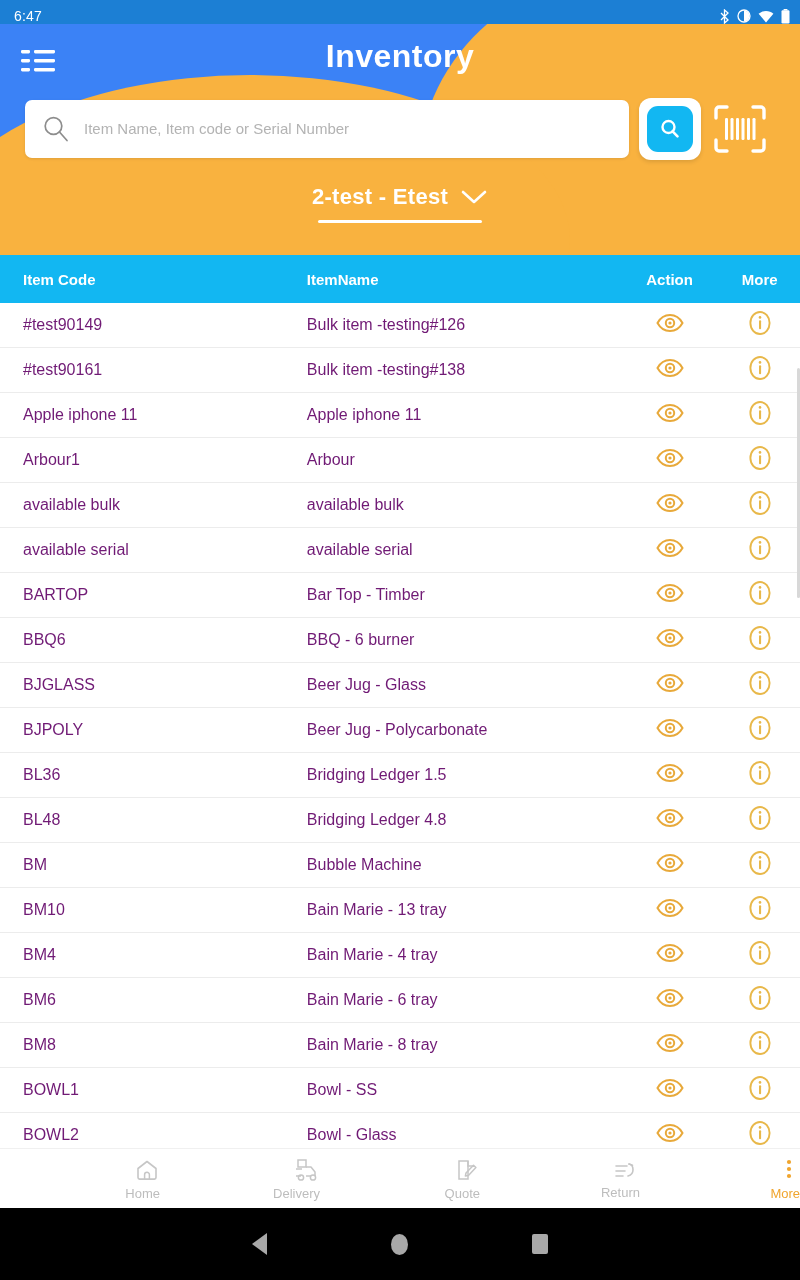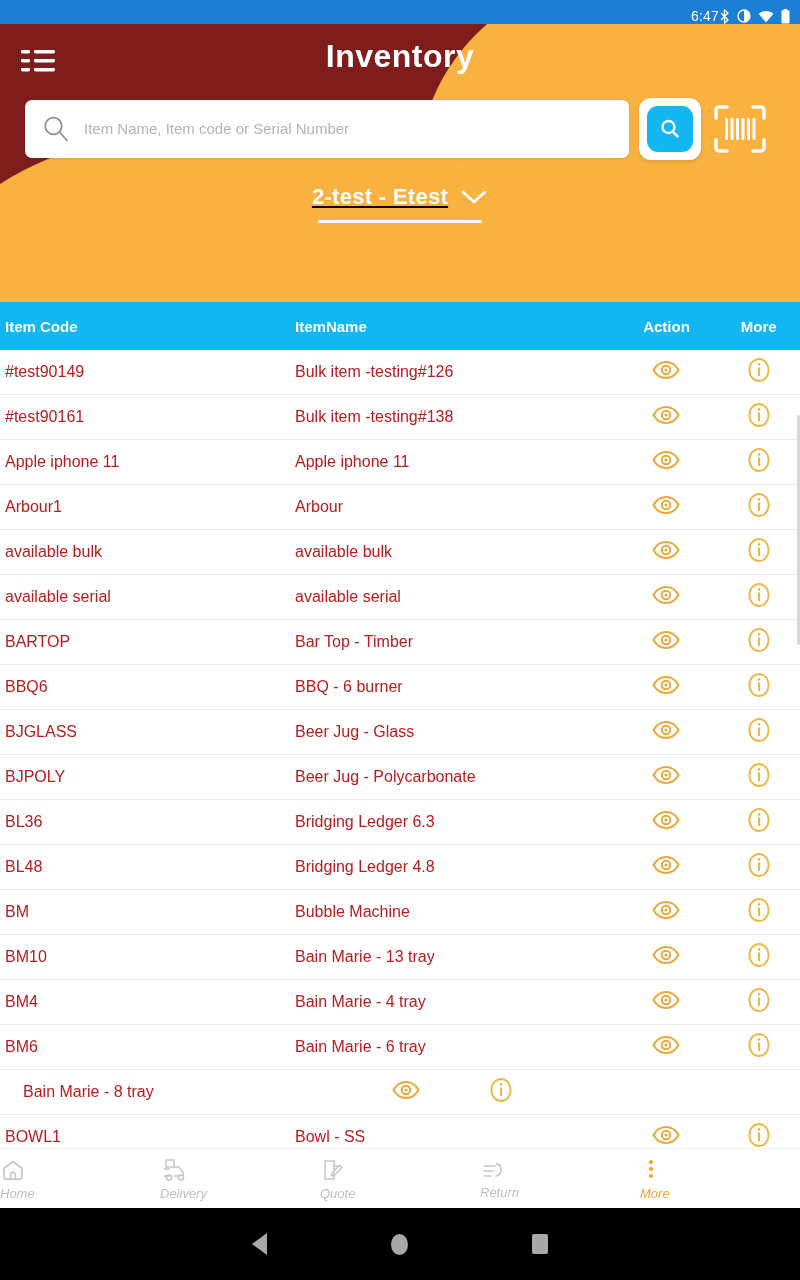--- a/index.html
+++ b/index.html
@@ -7,32 +7,32 @@
     width:800px; height:1280px;
     font-family:"Liberation Sans", sans-serif;
     background:#ffffff;
     overflow:hidden;
   }
 
   
   .statusbar{
     height:24px; width:800px;
     background:#1c7fd4;
-    display:flex; align-items:center; justify-content:flex-end;
+    display:flex; align-items:center; justify-content:space-between;
     padding:8px 10px 0 14px;
     color:#ffffff;
   }
   .status-time{ font-size:14px; font-weight:400; letter-spacing:.2px; }
   .status-icons{ display:flex; align-items:center; gap:7px; }
   .status-icons svg{ display:block; }
 
   
   .header{
-    position:relative; width:800px; height:278px;
-    background:#7f1d1d;
+    position:relative; width:800px; height:231px;
+    background:#3b82f6;
     overflow:hidden;
   }
   .header .blob{
     position:absolute; border-radius:50%;
     background:#f9b23f; pointer-events:none;
   }
   .blob-a{ width:470px; height:400px; right:-90px; top:-60px; }
   .blob-b{ width:640px; height:330px; left:-70px; bottom:-150px; background:#f9b441; }
   .header-inner{ position:relative; z-index:2; }
 
@@ -87,21 +87,20 @@
     cursor:pointer; flex:none;
   }
 
   .selector-wrap{
     margin-top:22px;
     display:flex; flex-direction:column; align-items:center;
   }
   .selector{
     display:flex; align-items:center; gap:12px;
     cursor:pointer;
-    text-decoration:underline;
   }
   .selector-label{
     color:#ffffff; font-size:22px; font-weight:bold; letter-spacing:.3px;
   }
   .selector-underline{
     width:164px; height:3px; background:#ffffff;
     margin-top:10px; border-radius:2px;
   }
 
   
@@ -117,49 +116,48 @@
     overflow:hidden;
     position:relative;
     background:#ffffff;
   }
   .row{
     display:flex; align-items:center;
     height:45px;
     border-bottom:1px solid #ececec;
     background:#ffffff;
   }
-  .c-code{ width:280px; padding-left:5px; }
+  .c-code{ width:280px; padding-left:5px;margin-left:18px; }
   .c-name{ width:330px;margin-left:23px; }
   .c-act { width:105px; text-align:center; }
   .c-more{ width:85px;  text-align:center; }
   .thead .c-code{ padding-left:5px; }
   .row .cell-text{
-    color:#b91c1c; font-size:16px; white-space:nowrap;
+    color:#701a75; font-size:16px; white-space:nowrap;
     overflow:hidden; text-overflow:clip;
   }
   .icon-btn{ display:inline-flex; align-items:center; justify-content:center; cursor:pointer; }
 
   .scrollbar{
     position:absolute; top:65px; right:0; width:3px; height:230px;
     background:#d8d8d8; border-radius:2px; z-index:5;
   }
 
   
   .bottomnav{
     position:absolute; left:0; bottom:72px;
     width:800px; height:60px;
     background:#ffffff;
     display:flex; align-items:center;
     border-top:1px solid #f0f0f0;
   }
   .navitem{
     flex:1; display:flex; flex-direction:column;
-    align-items:flex-start; justify-content:center; gap:3px;
+    align-items:flex-end; justify-content:center; gap:3px;
     cursor:pointer;
-    font-style:italic;
   }
   .navlabel{ font-size:13px; color:#bdbdbd; }
   .navitem.active .navlabel{ color:#f0a52e; }
 
   
   .sysbar{
     position:absolute; left:0; bottom:0;
     width:800px; height:72px; background:#000000;
     display:flex; align-items:center; justify-content:center; gap:124px;
   }
@@ -450,21 +448,21 @@
         <div class="c-more"><span class="icon-btn">
             <svg width="24" height="26" viewBox="0 0 24 26">
               <ellipse cx="12" cy="13" rx="9.6" ry="11" fill="none" stroke="#e8b84a" stroke-width="1.9"></ellipse>
               <circle cx="12" cy="7.4" r="1.3" fill="#e8b84a"></circle>
               <rect x="11" y="10.2" width="2.1" height="9" rx="1" fill="#e8b84a"></rect>
             </svg>
           </span></div>
       </div>
       <div class="row">
         <div class="c-code"><span class="cell-text">BL36</span></div>
-        <div class="c-name"><span class="cell-text">Bridging Ledger 6.3</span></div>
+        <div class="c-name"><span class="cell-text">Bridging Ledger 1.5</span></div>
         <div class="c-act"><span class="icon-btn">
             <svg width="28" height="20" viewBox="0 0 28 20">
               <path d="M1.5 10C4.5 4.5 9 2 14 2s9.5 2.5 12.5 8c-3 5.5-7.5 8-12.5 8S4.5 15.5 1.5 10z" fill="none" stroke="#e8a93a" stroke-width="2"></path>
               <circle cx="14" cy="10" r="4.2" fill="none" stroke="#e8a93a" stroke-width="2"></circle>
               <circle cx="14" cy="10" r="1.6" fill="#e8a93a"></circle>
             </svg>
           </span></div>
         <div class="c-more"><span class="icon-btn">
             <svg width="24" height="26" viewBox="0 0 24 26">
               <ellipse cx="12" cy="13" rx="9.6" ry="11" fill="none" stroke="#e8b84a" stroke-width="1.9"></ellipse>
@@ -557,20 +555,21 @@
           </span></div>
         <div class="c-more"><span class="icon-btn">
             <svg width="24" height="26" viewBox="0 0 24 26">
               <ellipse cx="12" cy="13" rx="9.6" ry="11" fill="none" stroke="#e8b84a" stroke-width="1.9"></ellipse>
               <circle cx="12" cy="7.4" r="1.3" fill="#e8b84a"></circle>
               <rect x="11" y="10.2" width="2.1" height="9" rx="1" fill="#e8b84a"></rect>
             </svg>
           </span></div>
       </div>
       <div class="row">
+        <div class="c-code"><span class="cell-text">BM8</span></div>
         <div class="c-name"><span class="cell-text">Bain Marie - 8 tray</span></div>
         <div class="c-act"><span class="icon-btn">
             <svg width="28" height="20" viewBox="0 0 28 20">
               <path d="M1.5 10C4.5 4.5 9 2 14 2s9.5 2.5 12.5 8c-3 5.5-7.5 8-12.5 8S4.5 15.5 1.5 10z" fill="none" stroke="#e8a93a" stroke-width="2"></path>
               <circle cx="14" cy="10" r="4.2" fill="none" stroke="#e8a93a" stroke-width="2"></circle>
               <circle cx="14" cy="10" r="1.6" fill="#e8a93a"></circle>
             </svg>
           </span></div>
         <div class="c-more"><span class="icon-btn">
             <svg width="24" height="26" viewBox="0 0 24 26">

